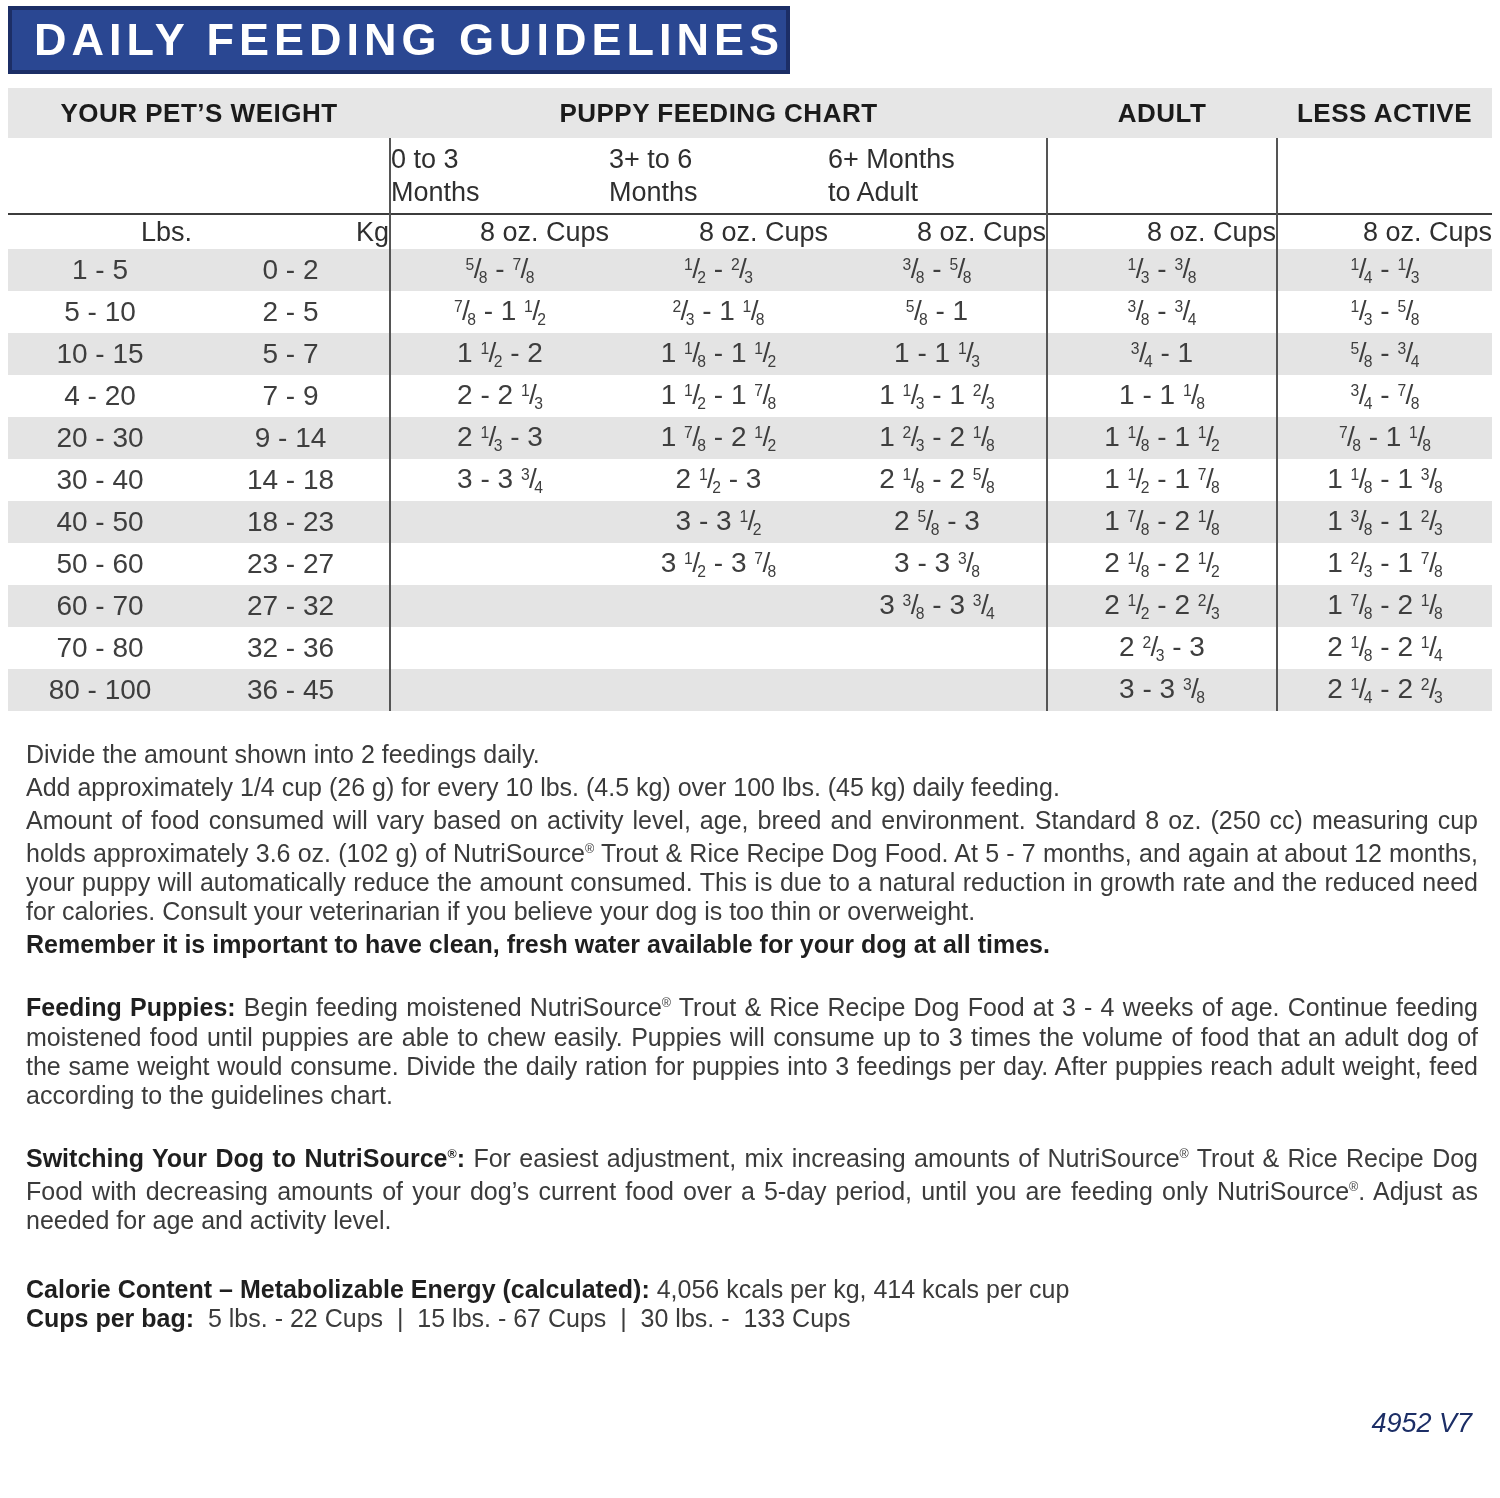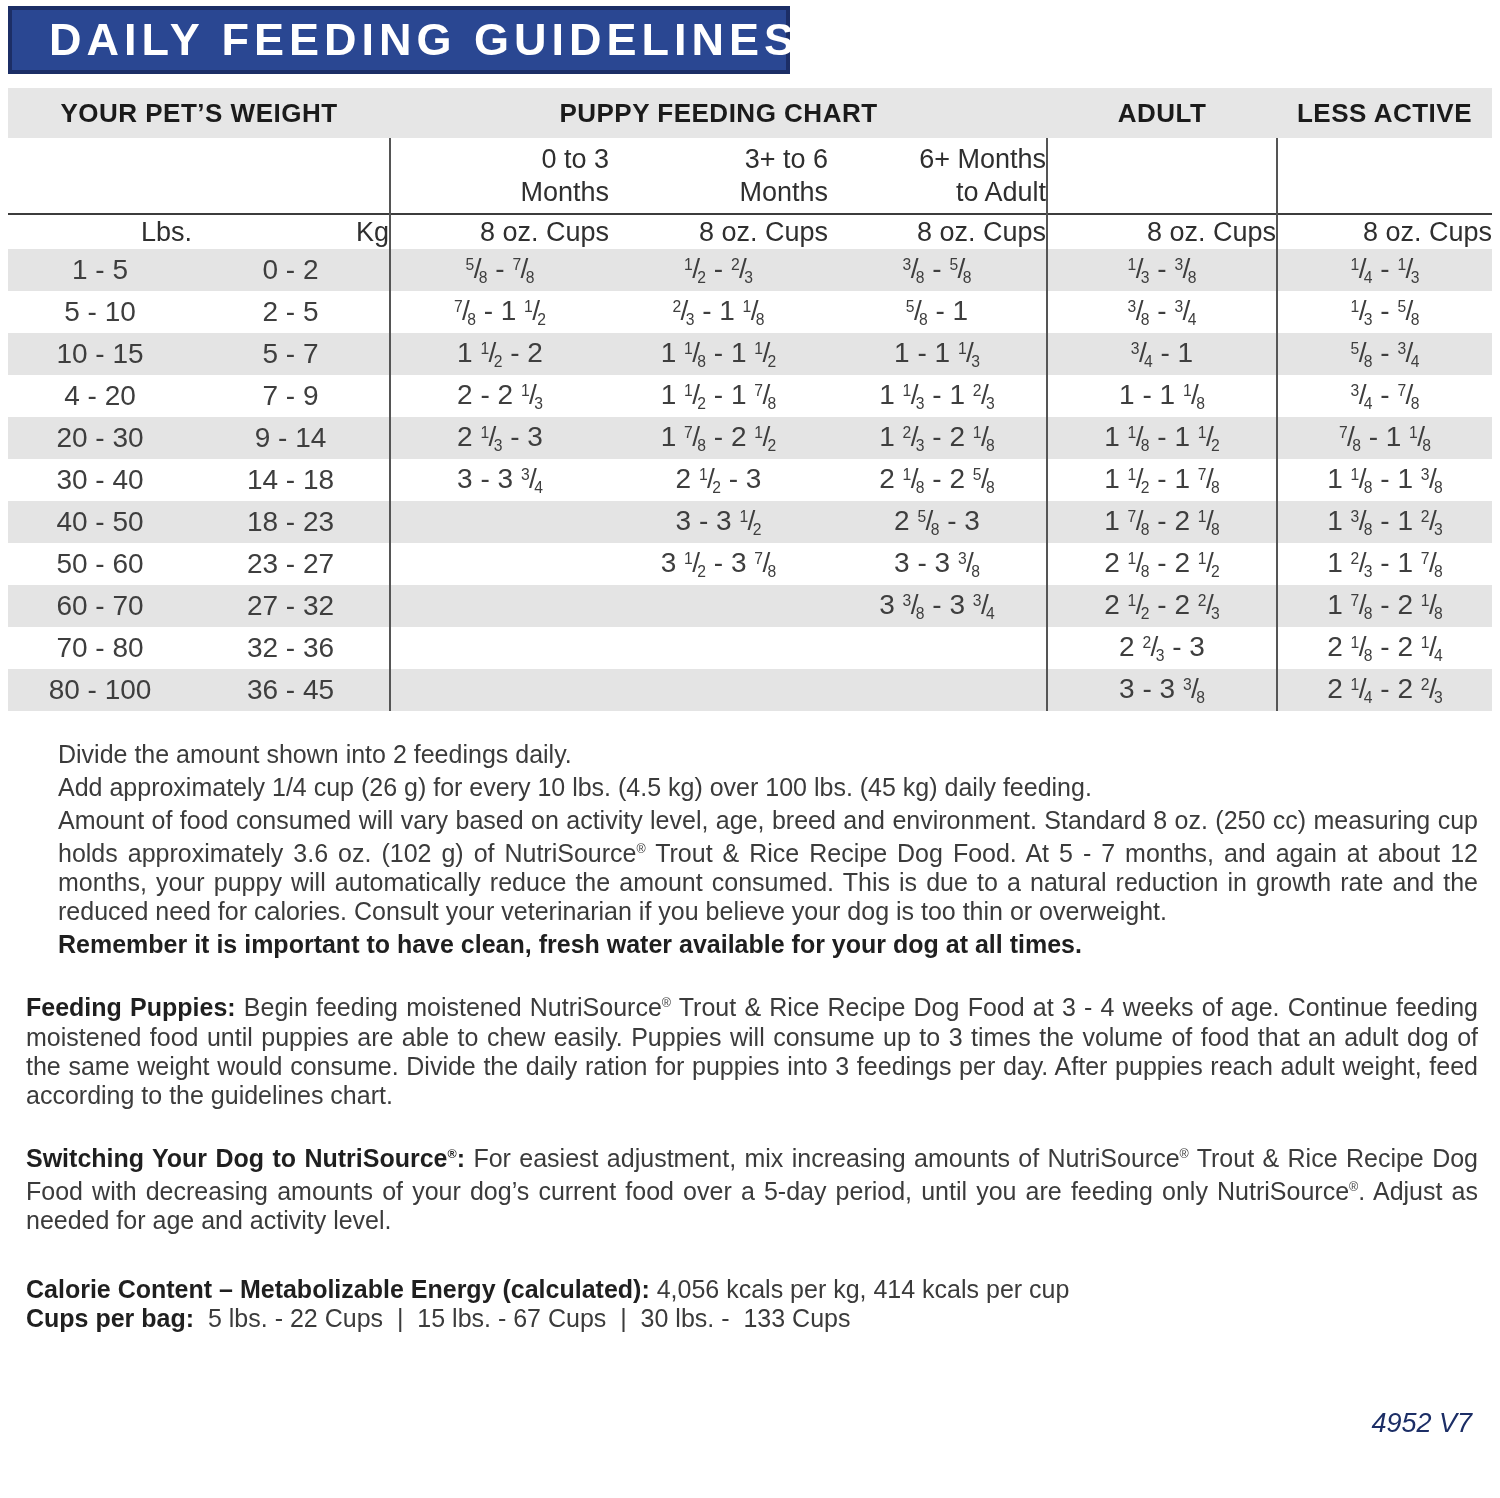--- a/index.html
+++ b/index.html
@@ -2,46 +2,46 @@
 <html><head>
 <meta charset="utf-8">
 <style>
   * { margin:0; padding:0; box-sizing:border-box; }
   html,body { width:1500px; height:1498px; background:#ffffff;
     font-family:"Liberation Sans", sans-serif; position:relative; overflow:hidden; }
 
   
   .banner { position:absolute; left:8px; top:6px; width:782px; height:68px;
     background:#2a4792; border:4px solid #1c2e66; display:flex; align-items:center; padding-left:22px; }
-  .banner-title { color:#ffffff; font-size:45px; font-weight:700; letter-spacing:5px; white-space:nowrap;margin-left:15px; }
+  .banner-title { color:#ffffff; font-size:45px; font-weight:700; letter-spacing:5px; white-space:nowrap; }
 
   
   .tablewrap { position:absolute; left:8px; top:88px; width:1484px; }
   table { border-collapse:collapse; table-layout:fixed; width:1484px; }
   tr.group-row th { background:#e6e6e6; height:50px; font-size:26px; font-weight:700;
     color:#1b1b1b; letter-spacing:0.5px; text-align:center; }
-  tr.months-row td { height:76px; font-size:27px; color:#2f2f2f; text-align:right;
+  tr.months-row td { height:76px; font-size:27px; color:#2f2f2f; text-align:left;
     vertical-align:middle; line-height:33px; background:#ffffff; }
   tr.units-row td { height:35px; font-size:27px; color:#2f2f2f; text-align:right;
     border-top:2px solid #3c3c3c; background:#ffffff; vertical-align:middle; }
   tbody td { height:42px; text-align:center; font-size:28px; color:#3e3e3e;
     vertical-align:middle; background:#ffffff; }
   tbody tr.shade td { background:#e4e4e4; }
   .vline { border-left:2px solid #555555; }
 
   
   .fr { white-space:nowrap; }
   .fr .n { font-size:0.56em; vertical-align:0.52em; margin-right:-0.04em; }
   .fr .sl { letter-spacing:-0.05em; }
   .fr .d { font-size:0.56em; vertical-align:-0.34em; margin-left:-0.08em; }
 
   
   .textcol { position:absolute; left:26px; top:740px; width:1452px;
     font-size:25px; line-height:29px; color:#3b3b3b; }
-  .note { text-align:justify; margin-bottom:4px;margin-left:32px; }
+  .note { text-align:justify; margin-bottom:4px; }
   .note.bold { font-weight:700; color:#1f1f1f; }
   .section { text-align:justify; margin-top:30px; }
   .section b, .footline b { color:#1f1f1f; }
   .footblock { margin-top:40px; }
   .footline { white-space:pre-wrap; text-align:left; }
   sup.reg { font-size:0.5em; vertical-align:super; }
 
   .doc-code { position:absolute; right:28px; top:1408px; font-size:27px; color:#1c2e66;font-style:italic; }
 </style>
 </head>

